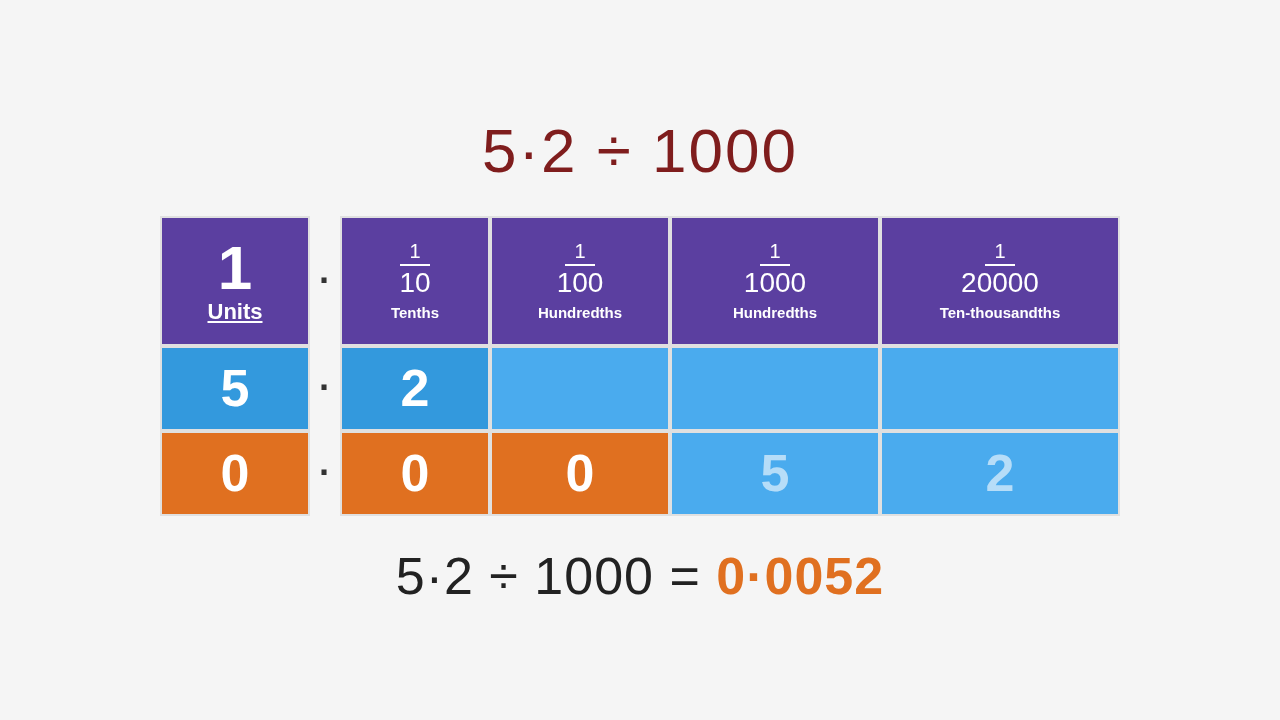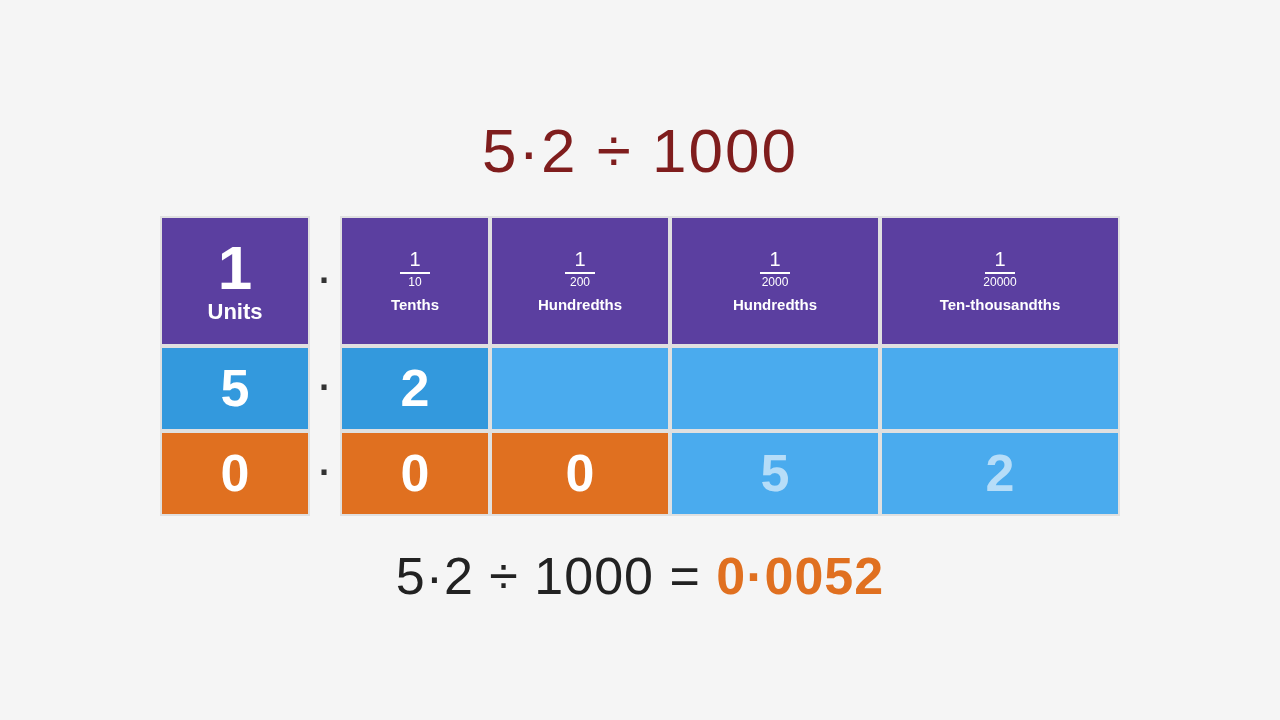--- a/index.html
+++ b/index.html
@@ -93,21 +93,21 @@
     }
 
     .col-header .fraction .line {
       width: 30px;
       height: 2px;
       background: white;
       margin: 2px 0;
     }
 
     .col-header .fraction .denominator {
-      font-size: 12px;
+      font-size: 28px;
     }
 
     .col-header .label {
       font-size: 15px;
       font-weight: bold;
     }
 
     .col-header.wide {
       min-width: 160px;
     }
@@ -155,20 +155,21 @@
     }
 
     .col-header.units-header .big-number {
       font-size: 62px;
       line-height: 1;
     }
 
     .col-header.units-header .label {
       font-size: 22px;
       font-weight: bold;
+      text-decoration: underline;
     }
 
     .bottom-equation {
       font-size: 52px;
       color: #222;
       letter-spacing: 1px;
     }
 
     .bottom-equation .orange-part {
       color: #e07020;
@@ -208,34 +209,34 @@
     </div>
     <div class="cell blue" style="min-width:150px;">2</div>
     <div class="cell orange" style="min-width:150px;">0</div>
   </div>
 
   <div class="col-group">
     <div class="col-header wide" style="min-width:180px;">
       <div class="fraction">
         <span class="numerator">1</span>
         <div class="line"></div>
-        <span class="denominator">200</span>
+        <span class="denominator">100</span>
       </div>
       <div class="label">Hundredths</div>
     </div>
     <div class="cell empty-blue" style="min-width:180px;"></div>
     <div class="cell orange" style="min-width:180px;">0</div>
   </div>
 
   <div class="col-group">
     <div class="col-header wider" style="min-width:210px;">
       <div class="fraction">
         <span class="numerator">1</span>
         <div class="line"></div>
-        <span class="denominator">2000</span>
+        <span class="denominator">1000</span>
       </div>
       <div class="label">Hundredths</div>
     </div>
     <div class="cell empty-blue" style="min-width:210px;"></div>
     <div class="cell blue-light" style="min-width:210px;">5</div>
   </div>
 
   <div class="col-group">
     <div class="col-header widest" style="min-width:240px;">
       <div class="fraction">

